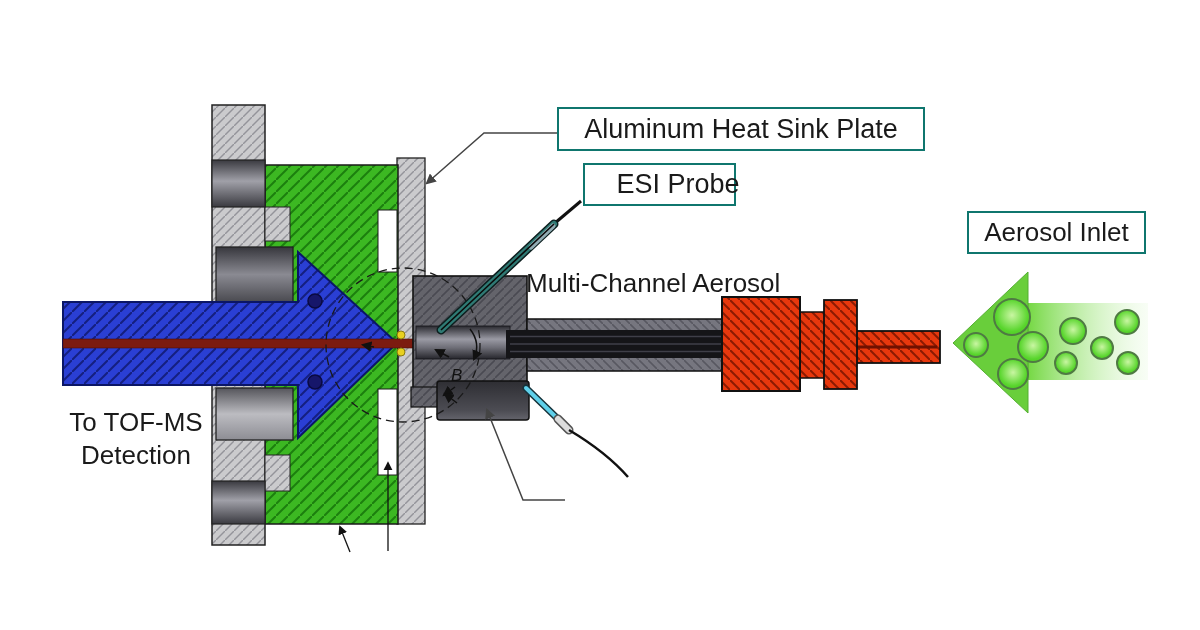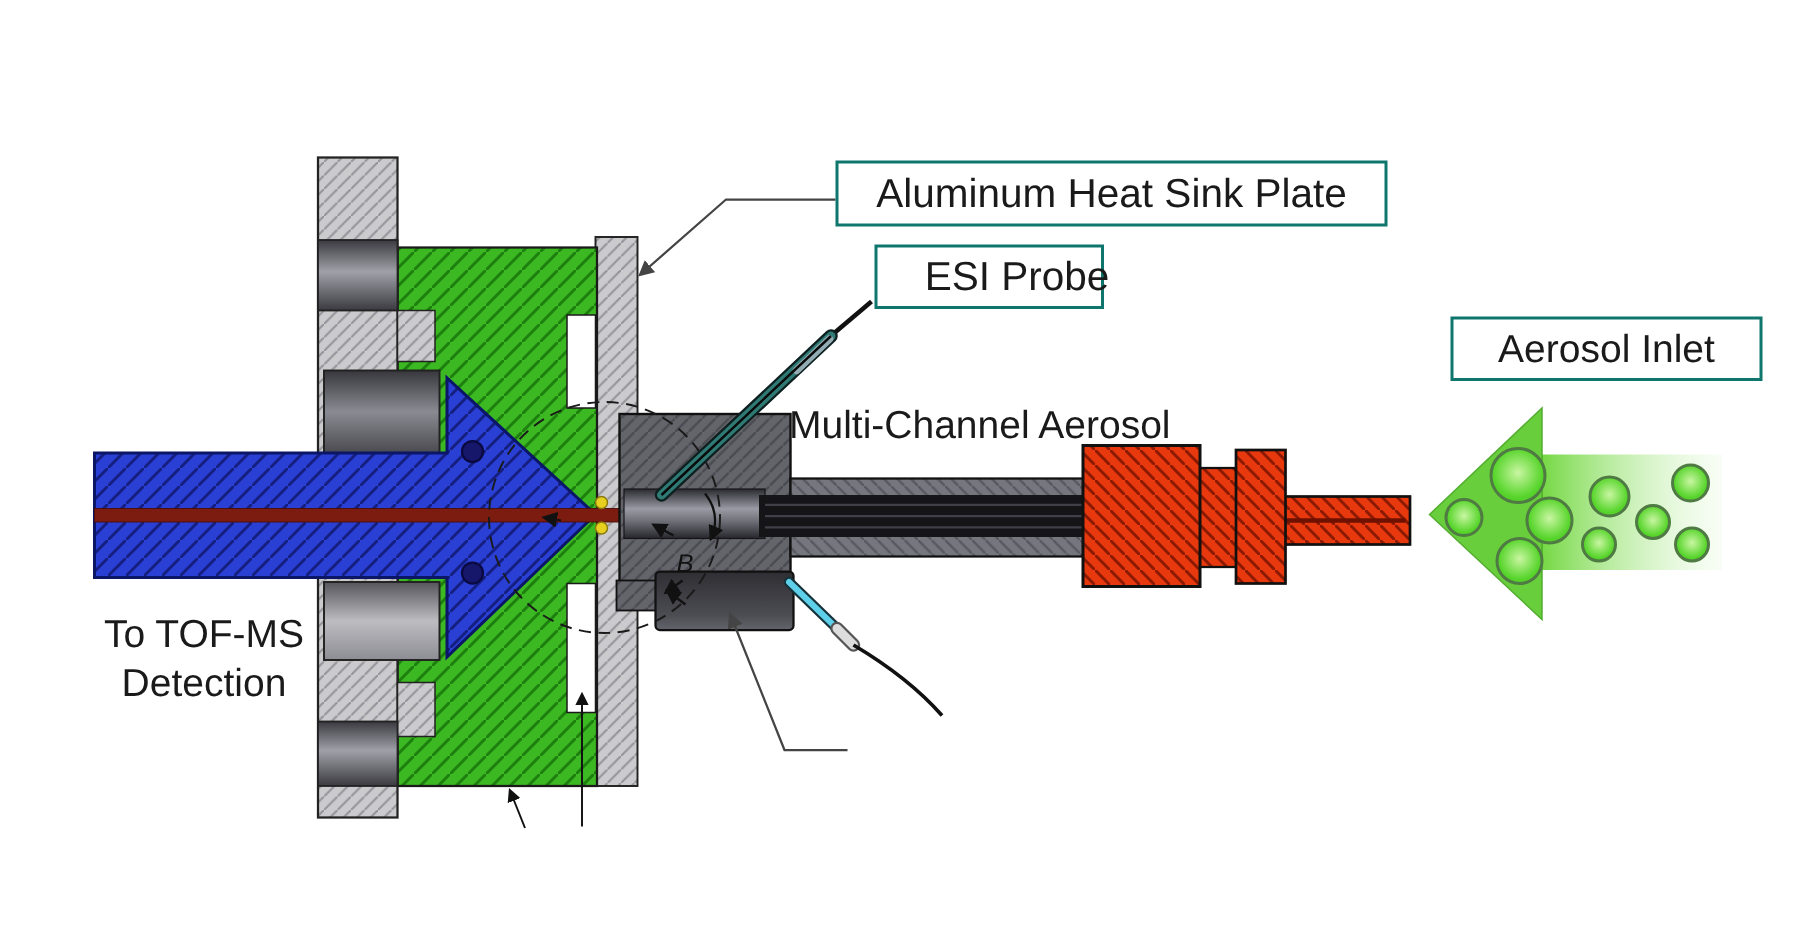--- a/index.html
+++ b/index.html
@@ -6,21 +6,21 @@
   #stage{position:relative;width:1200px;height:630px;background:#ffffff;overflow:hidden;
          font-family:"Liberation Sans", sans-serif;}
   #drawing{position:absolute;left:0;top:0;}
   .boxlabel{position:absolute;background:#ffffff;border:2px solid #0f766e;color:#1a1a1a;
             display:flex;align-items:center;justify-content:center;text-align:center;
             font-size:27px;white-space:nowrap;box-sizing:border-box;}
   .plainlabel{position:absolute;color:#1a1a1a;white-space:nowrap;}
   .center{text-align:center;}
   #lbl-aluminum{left:557px;top:107px;width:368px;height:44px;}
   #lbl-esi{left:583px;top:163px;width:153px;height:43px;padding-left:37px;}
-  #lbl-aerosol{left:967px;top:211px;width:208px;height:43px;font-size:26px;}
+  #lbl-aerosol{left:967px;top:211px;width:179px;height:43px;font-size:26px;}
   #lbl-eesi{left:566px;top:475px;width:442px;height:43px;font-size:26px;border-width:1.5px;border-color:#6a6a6a;}
   #lbl-multichannel{left:526px;top:268px;font-size:26px;}
   #lbl-capillary{left:61px;top:237px;width:150px;font-size:25px;line-height:28px;color:#2a2aad;}
   #lbl-tof{left:40px;top:406px;width:192px;font-size:26px;line-height:33px;}
 </style>
 </head>
 <body>
 
 <div id="stage">
 

